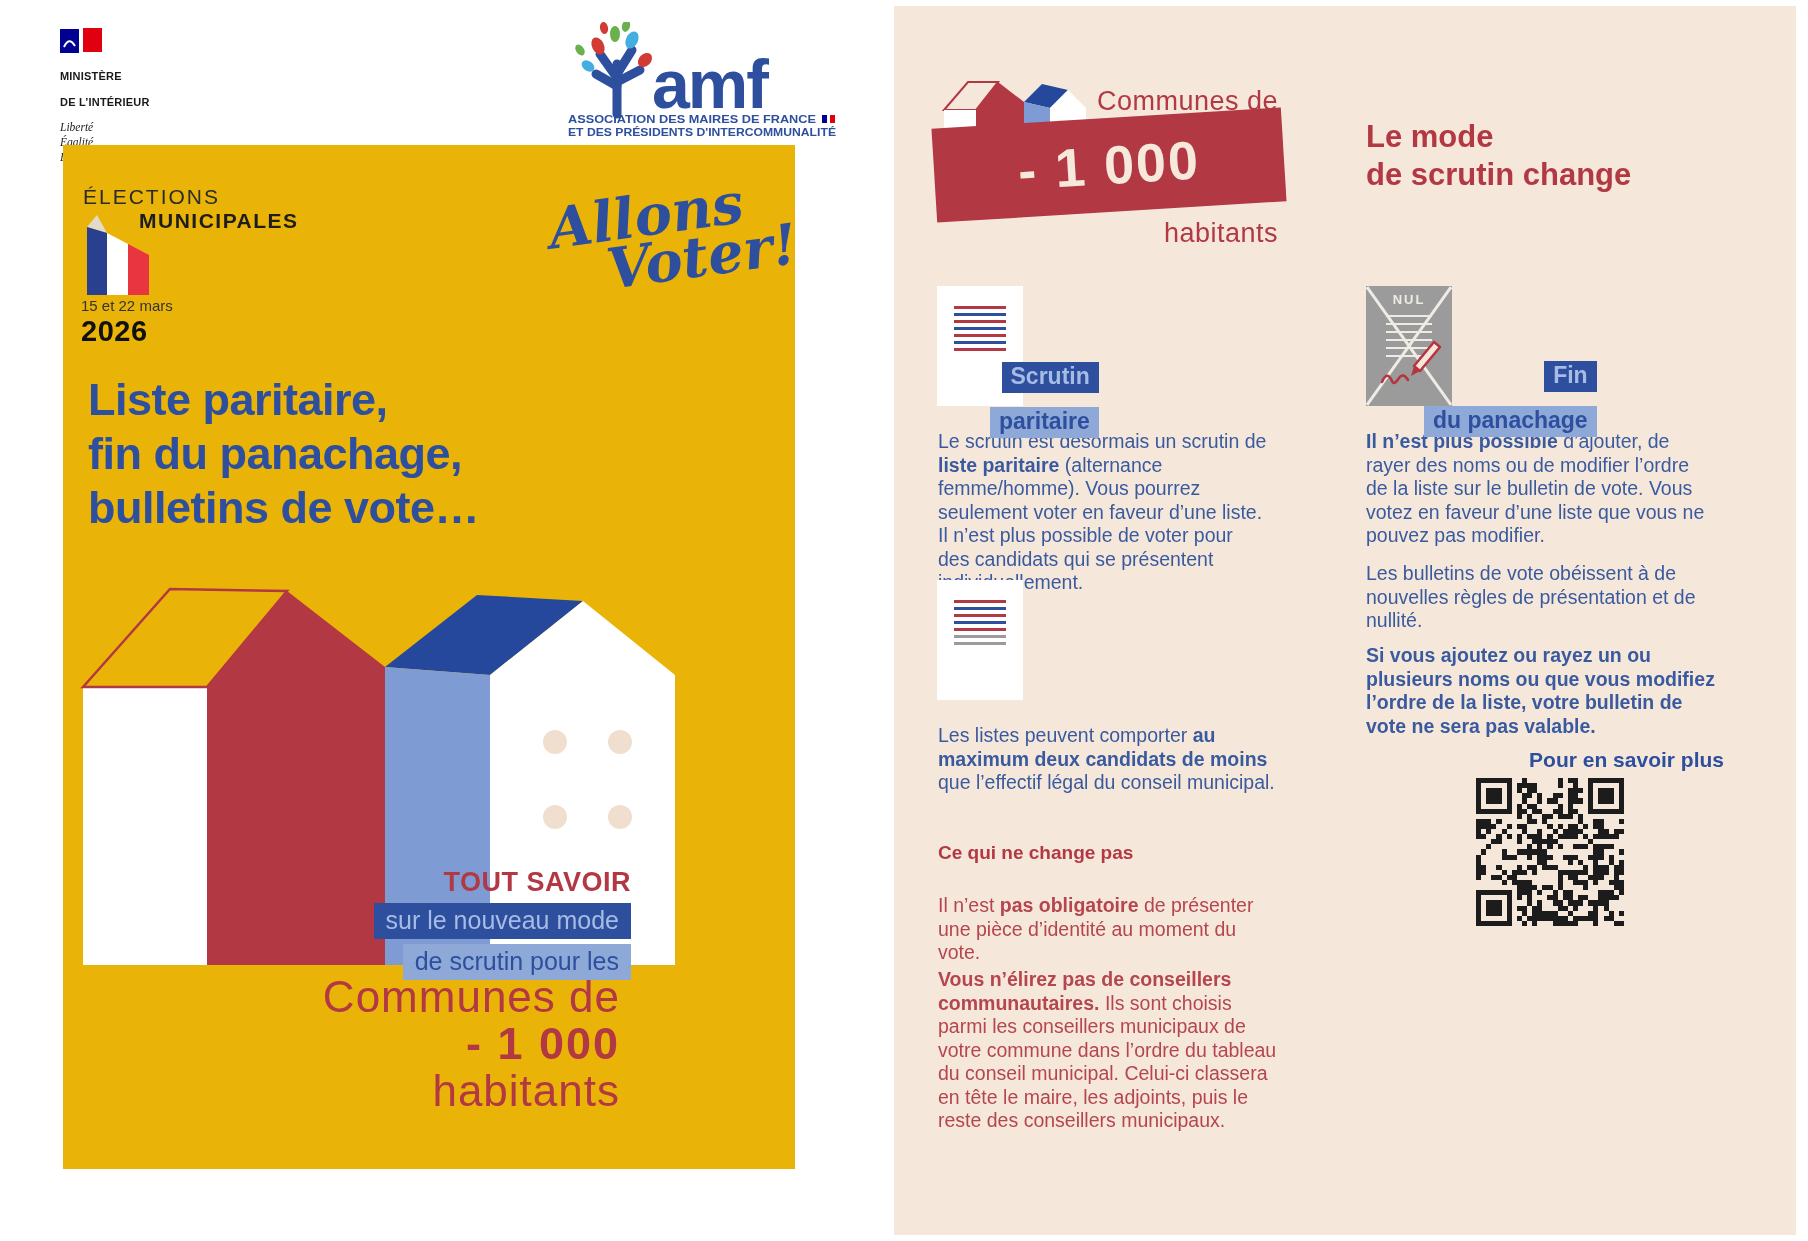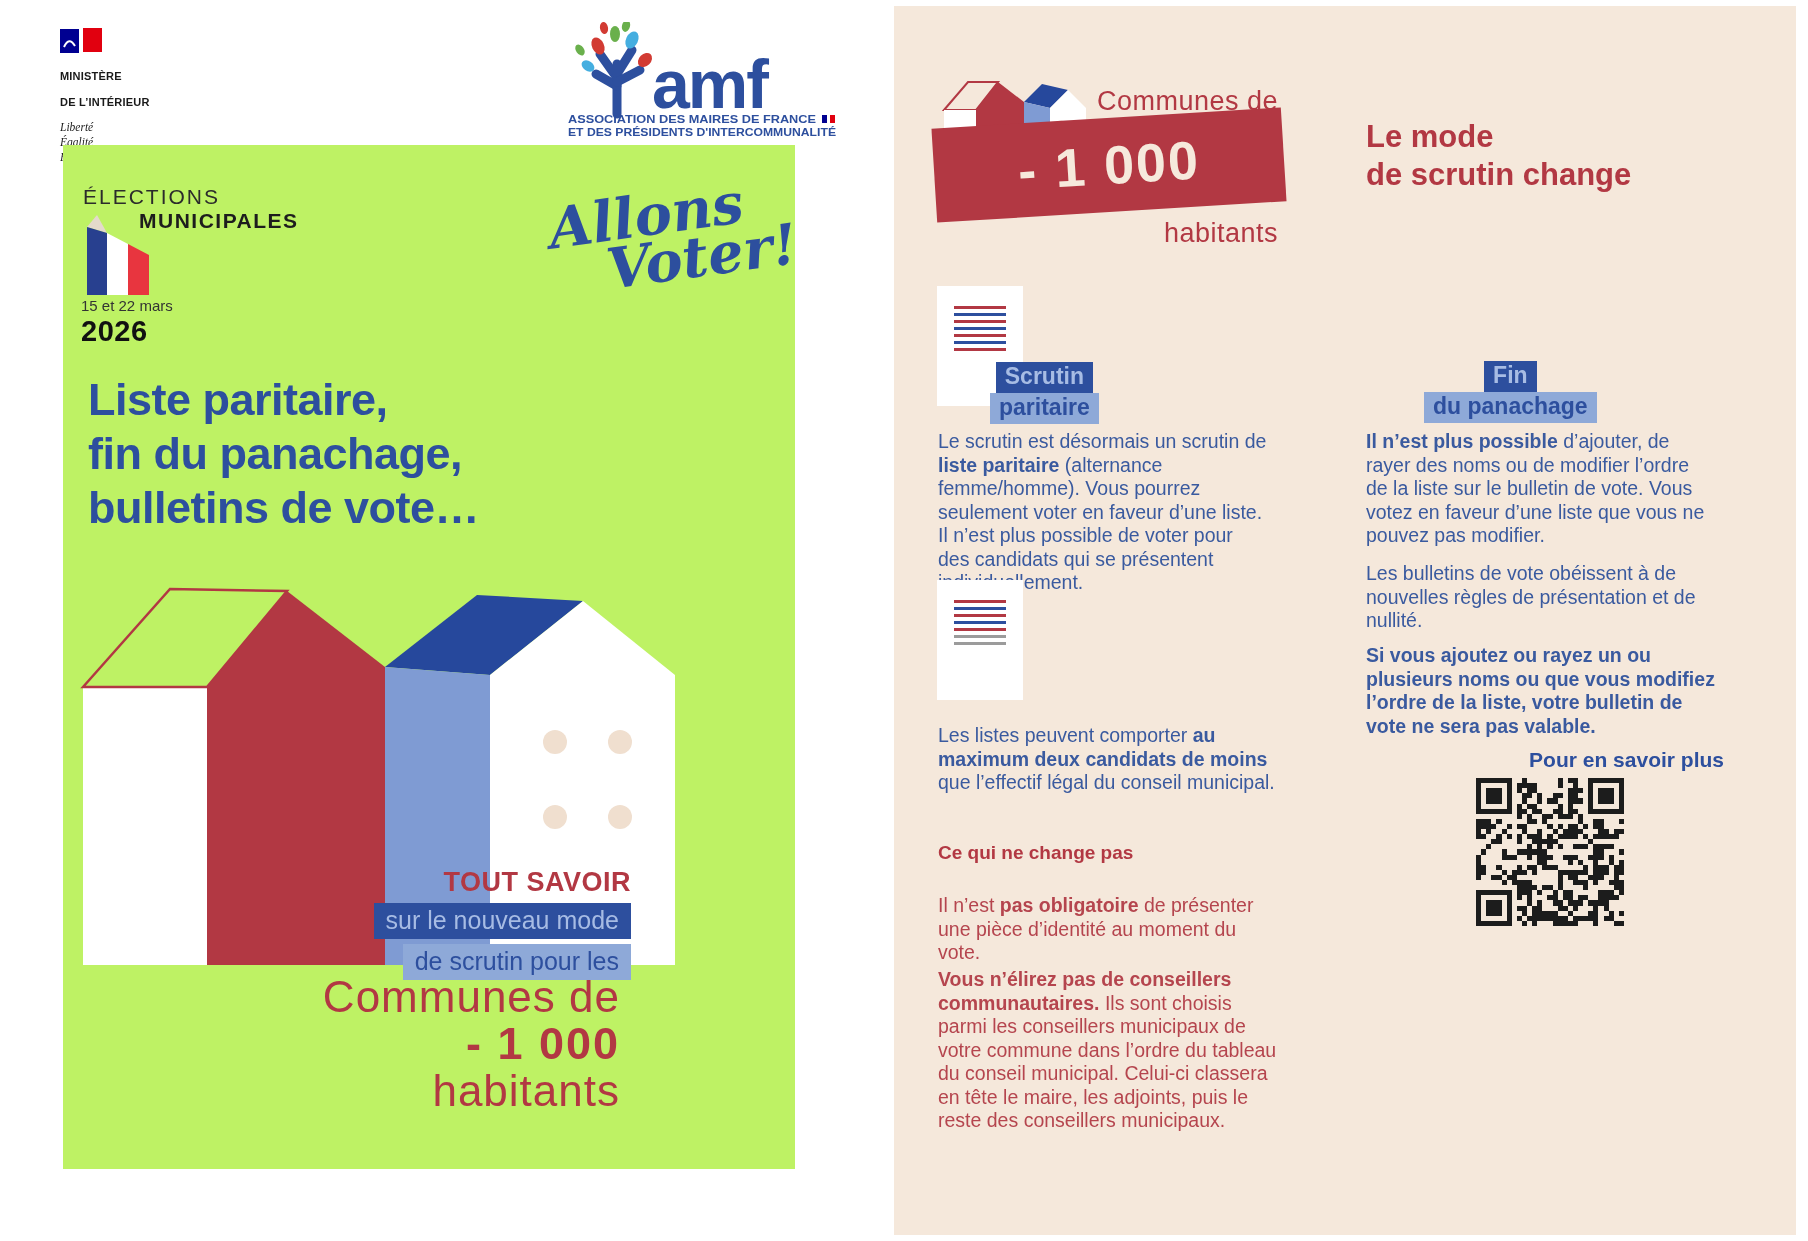--- a/index.html
+++ b/index.html
@@ -6,21 +6,21 @@
   html,body{width:1808px;height:1241px;background:#fff;font-family:"Liberation Sans","DejaVu Sans",sans-serif;overflow:hidden}
   .abs{position:absolute}
   #stage{position:relative;width:1808px;height:1241px;background:#fff}
 
   
   .ministry{left:60px;top:26px;width:220px;color:#1a1a1a}
   .ministry .mname{font-size:11px;font-weight:700;line-height:20px;letter-spacing:.2px;margin-top:6px}
   .ministry .motto{margin-top:8px;font-family:Liberation Serif, serif;font-style:italic;font-size:11.5px;line-height:15px;color:#222}
 
   
-  .card{left:63px;top:145px;width:732px;height:1024px;background:#bef264}
+  .card{left:63px;top:145px;width:732px;height:1024px;background:#eab308}
   .elections-l1{left:20px;top:40px;font-size:21px;letter-spacing:2px;color:#2b2b2b;font-weight:400}
   .elections-l2{left:76px;top:64px;font-size:21px;letter-spacing:1.5px;color:#1d1d1d;font-weight:700}
   .flag-badge{left:20px;top:66px}
   .dates{left:18px;top:152px;font-size:15px;color:#333}
   .year{left:18px;top:170px;font-size:29px;font-weight:700;color:#111;letter-spacing:.5px}
 
   .allons{left:488px;top:38px;width:270px;transform:rotate(-8deg);color:#2d4f9e;font-family:"DejaVu Serif","Liberation Serif",serif;font-style:italic;font-weight:700}
   .allons .a1{font-size:56px;line-height:54px}
   .allons .a2{font-size:56px;line-height:54px;margin-left:52px;margin-top:-6px}
 
@@ -42,21 +42,21 @@
   .panel{left:894px;top:6px;width:902px;height:1229px;background:#f5e8db}
   .mini-houses{left:48px;top:58px;z-index:1}
   .banner{left:40px;top:112px;width:350px;height:94px;background:#b23843;transform:rotate(-3.5deg);z-index:2;display:flex;align-items:center;justify-content:center}
   .banner .big{color:#f6e9dc;font-size:54px;font-weight:700;letter-spacing:2px}
   .banner-top{left:170px;top:80px;width:214px;text-align:right;font-size:27px;color:#b23843;letter-spacing:.5px;z-index:3}
   .banner-bottom{left:170px;top:212px;width:214px;text-align:right;font-size:27px;color:#b23843;letter-spacing:.5px;z-index:3}
   .rtitle{left:472px;top:112px;font-size:31px;line-height:38px;font-weight:700;color:#b23843}
 
   .ballot{width:86px;height:120px;background:#fff;display:flex;flex-direction:column;align-items:center;padding-top:20px;row-gap:4px}
   .ballot .ln{width:52px;height:3px}
-  .tags{display:flex;flex-direction:column;align-items:center;row-gap:0}
+  .tags{display:flex;flex-direction:column;align-items:flex-end;row-gap:14px}
   .tag{font-size:23px;font-weight:700;padding:1px 9px 3px;white-space:nowrap}
   .tag.dark{background:#2d4f9e;color:#a7bce4}
   .tag.light{background:#8ea9d8;color:#2d4f9e}
 
   .body{font-size:19.5px;line-height:23.5px}
   .blue{color:#3a5a9f}
   .red{color:#b5454e}
   .body b{font-weight:700}
   .s3h{font-size:19px;font-weight:700;color:#b23843}
 
@@ -213,20 +213,43 @@
       <div class="ln" style="background:#b23843"></div>
         <div class="ln" style="background:#9b9b9b"></div>
       <div class="ln" style="background:#9b9b9b"></div>
     </div>
     <p class="abs body blue" style="left:44px;top:718px;width:342px"><span>Les listes peuvent comporter </span><b>au maximum deux candidats de moins</b><span> que l’effectif légal du conseil municipal.</span></p>
 
     <div class="abs s3h" style="left:44px;top:836px">Ce qui ne change pas</div>
     <p class="abs body red" style="left:44px;top:888px;width:320px"><span>Il n’est </span><b>pas obligatoire</b><span> de présenter une pièce d’identité au moment du vote.</span></p>
     <p class="abs body red" style="left:44px;top:962px;width:345px"><b>Vous n’élirez pas de conseillers communautaires.</b><span> Ils sont choisis parmi les conseillers municipaux de votre commune dans l’ordre du tableau du conseil municipal. Celui-ci classera en tête le maire, les adjoints, puis le reste des conseillers municipaux.</span></p>
 
+    <div class="abs nulballot">
+      <svg width="86" height="120" viewBox="0 0 86 120">
+        <rect x="0" y="0" width="86" height="120" fill="#9b9b9b"></rect>
+        <text x="43" y="18" font-size="13" font-weight="bold" fill="#f0ece5" text-anchor="middle" letter-spacing="2">NUL</text>
+        <g stroke="#f0ece5" stroke-width="2.2">
+          <line x1="20" y1="30" x2="66" y2="30"></line>
+            <line x1="20" y1="38" x2="66" y2="38"></line>
+          <line x1="20" y1="46" x2="66" y2="46"></line>
+            <line x1="20" y1="54" x2="66" y2="54"></line>
+          <line x1="20" y1="62" x2="66" y2="62"></line>
+            <line x1="20" y1="70" x2="66" y2="70"></line>
+        </g>
+        <g stroke="#f0ece5" stroke-width="3">
+          <line x1="1" y1="1" x2="85" y2="119"></line>
+            <line x1="85" y1="1" x2="1" y2="119"></line>
+        </g>
+        <g>
+          <path d="M48,80 L68,56 L74,61 L54,85 Z" fill="#f5e8db" stroke="#b5343f" stroke-width="2.5" stroke-linejoin="round"></path>
+          <path d="M48,80 L54,85 L45,90 Z" fill="#b5343f"></path>
+          <path d="M16,96 q5,-12 10,-1 q2,5 7,-3 q4,-6 9,2" fill="none" stroke="#b5343f" stroke-width="2.5" stroke-linecap="round"></path>
+        </g>
+      </svg>
+    </div>
     <div class="abs tags" style="left:530px;top:355px;z-index:2">
       <div class="tag dark">Fin</div>
       <div class="tag light">du panachage</div>
     </div>
     <p class="abs body blue" style="left:472px;top:424px;width:348px"><b>Il n’est plus possible</b><span> d’ajouter, de rayer des noms ou de modifier l’ordre de la liste sur le bulletin de vote. Vous votez en faveur d’une liste que vous ne pouvez pas modifier.</span></p>
     <p class="abs body blue" style="left:472px;top:556px;width:348px"><span>Les bulletins de vote obéissent à de nouvelles règles de présentation et de nullité.</span></p>
     <p class="abs body blue" style="left:472px;top:638px;width:352px"><b>Si vous ajoutez ou rayez un ou plusieurs noms ou que vous modifiez l’ordre de la liste, votre bulletin de vote ne sera pas valable.</b></p>
 
     <div class="abs more">Pour en savoir plus</div>
     <div class="abs qr"><svg viewBox="0 0 29 29" width="100%" height="100%" shape-rendering="crispEdges" fill="#1c1c1c">

